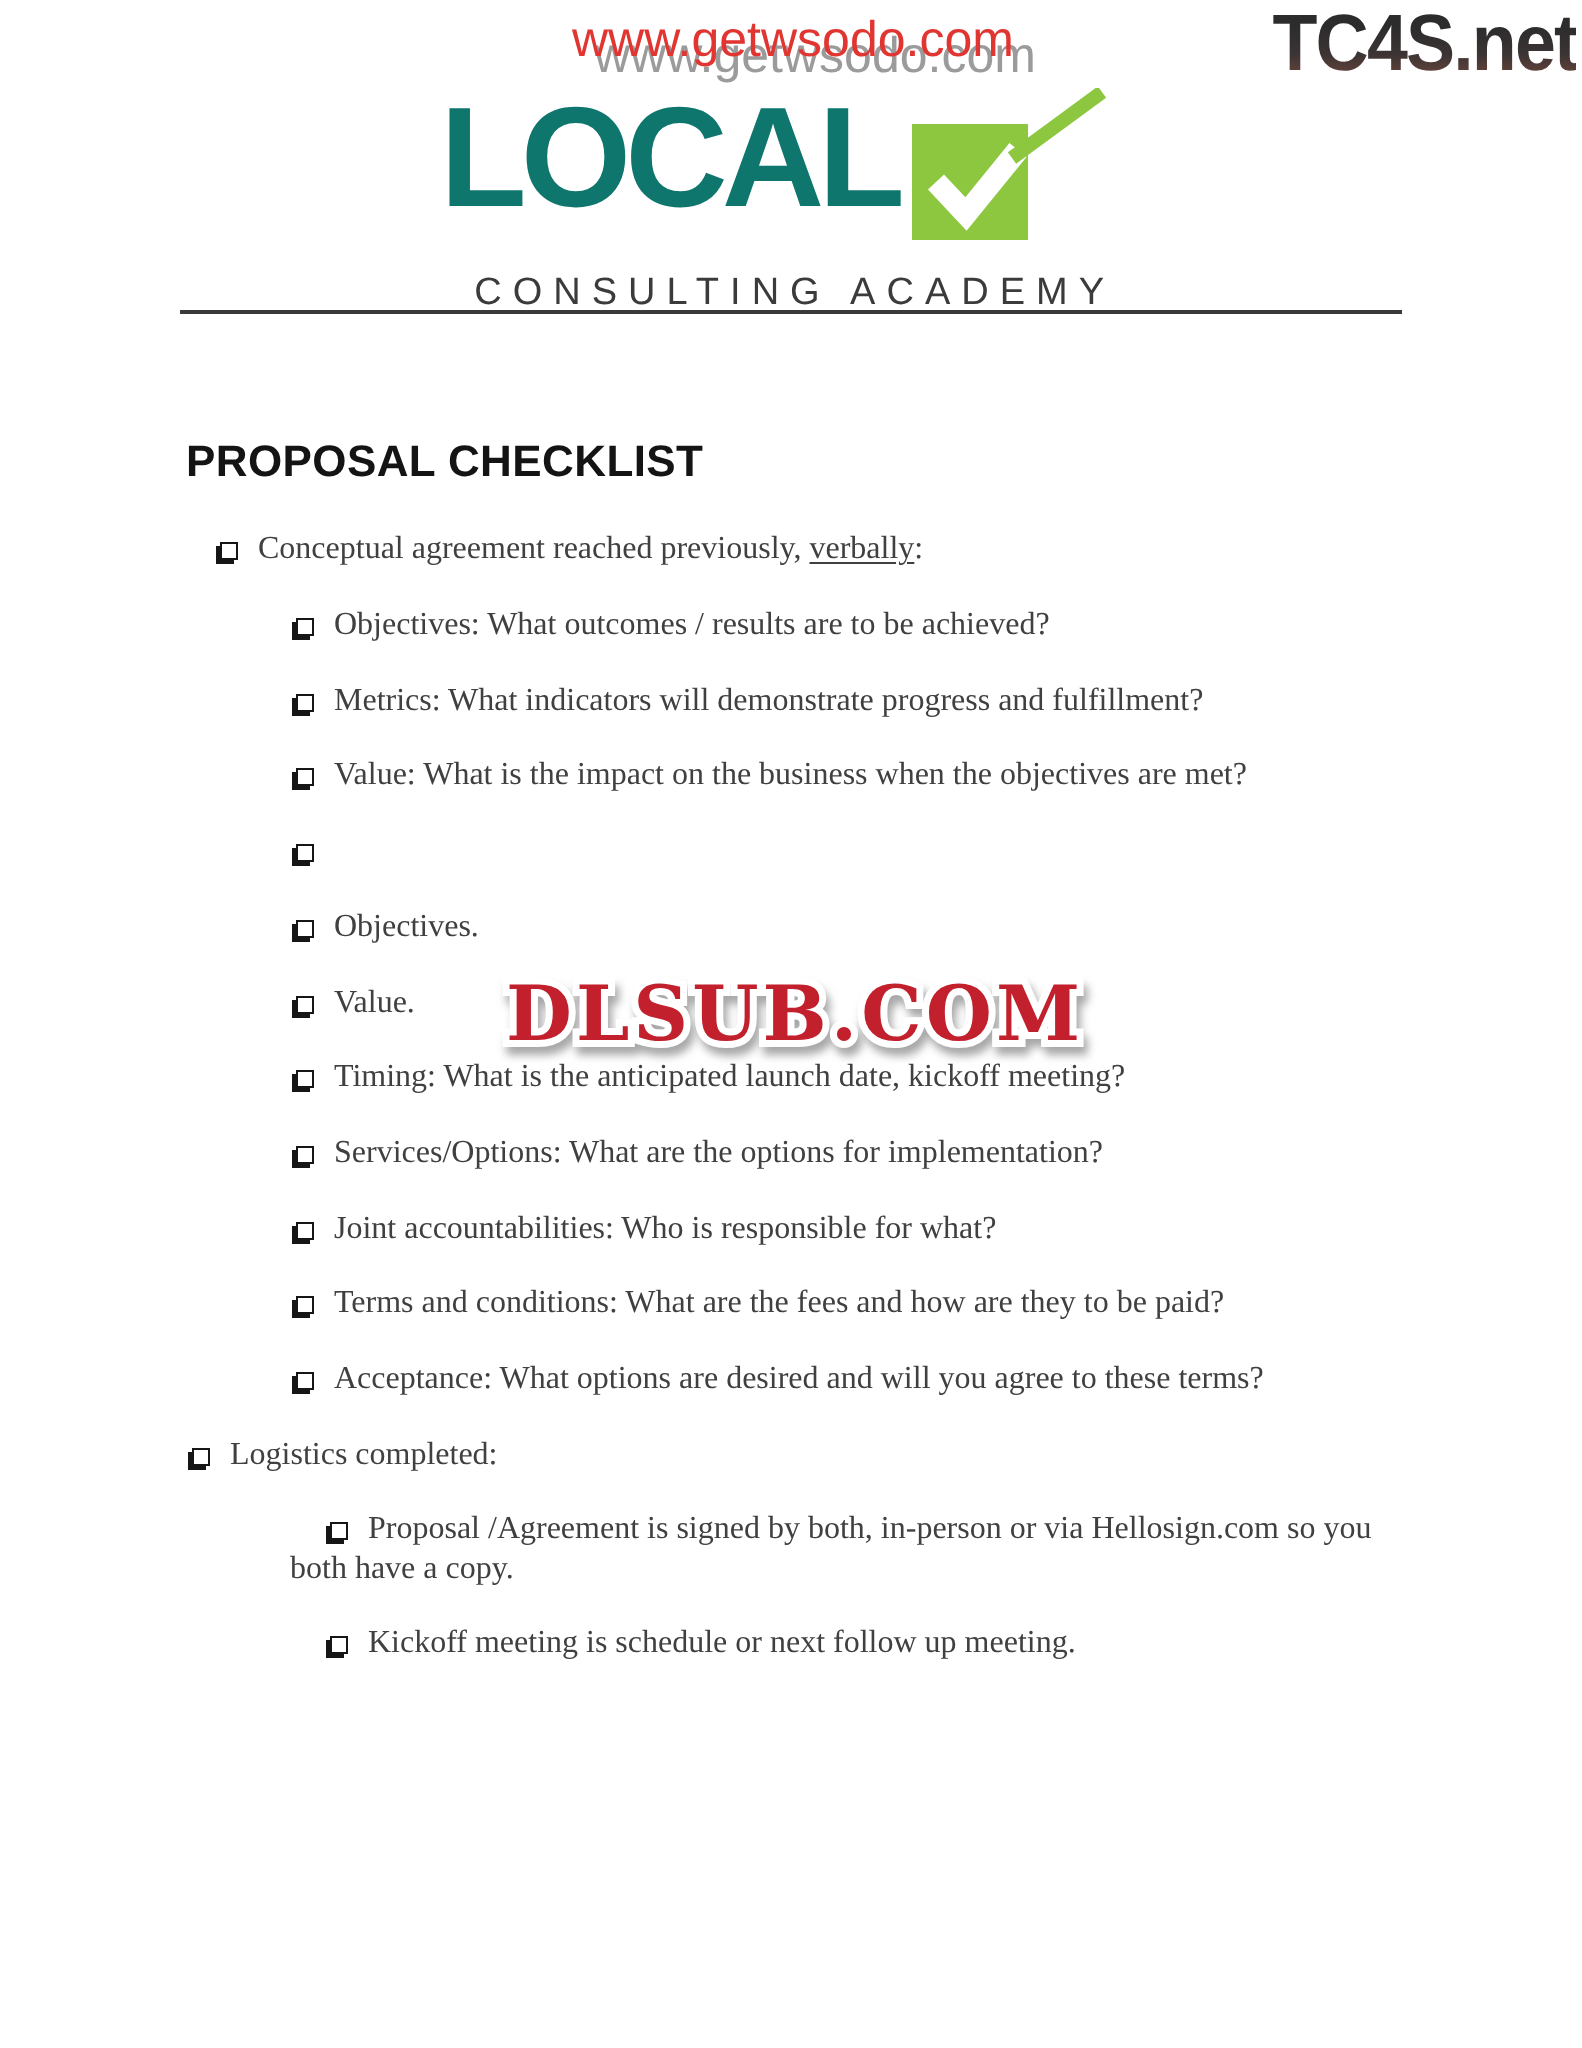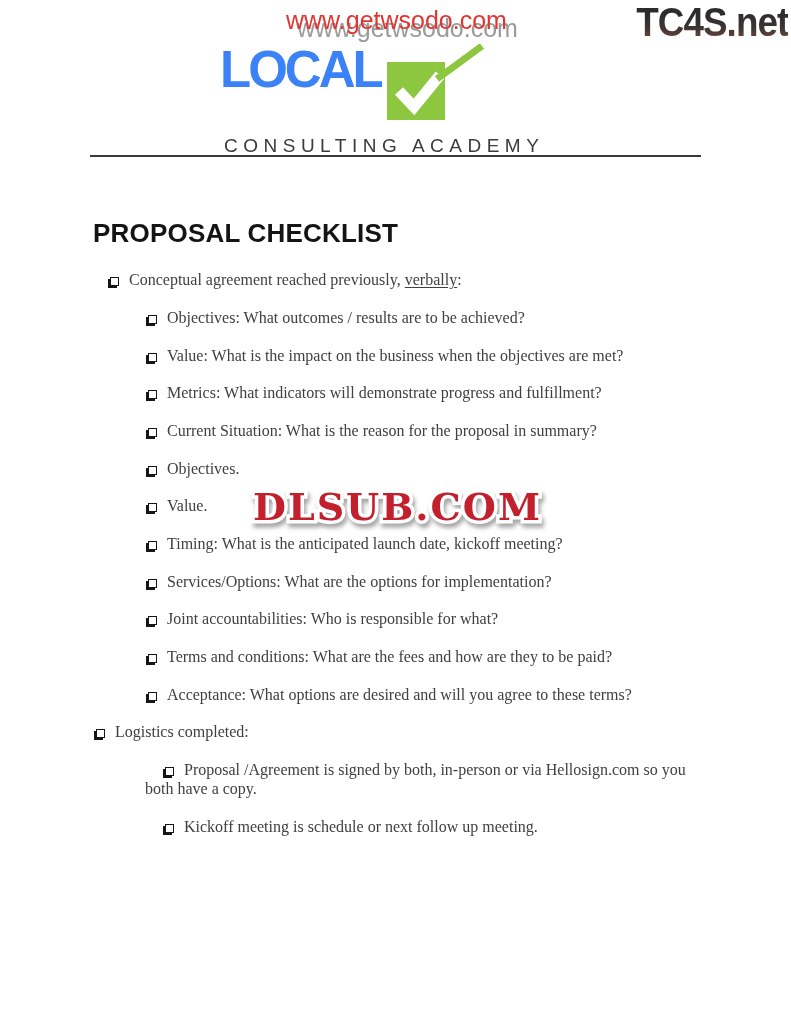--- a/index.html
+++ b/index.html
@@ -75,43 +75,43 @@
     position:relative;
     background:linear-gradient(180deg,#e07d78 20%,#d05a55 70%,#b14340 100%);
     -webkit-background-clip:text; background-clip:text; color:transparent;
   }
 
   
   .logo { position:absolute; left:220px; top:44px; }
   .logo-row { display:flex; align-items:flex-start; }
   .logo-word {
     font-family:"Liberation Sans", sans-serif;
-    font-weight:800; font-size:51px; line-height:1;
-    letter-spacing:-3px; color:#3b82f6;
+    font-weight:800; font-size:71px; line-height:1;
+    letter-spacing:-3px; color:#0f766e;
   }
   .logo-check { margin-left:4px; margin-top:0px; }
   .logo-tagline {
     margin-top:5px; margin-left:4px;
     font-family:"Liberation Sans", sans-serif;
     font-weight:400; font-size:19px;
     letter-spacing:5.5px; color:#3b3b3b;
     white-space:nowrap;
     text-align:right;
   }
   .rule {
     position:absolute; left:90px; top:155px;
     width:611px; height:0;
     border-top:2px solid #3a3a3a;
   }
 
   
   .content { position:absolute; left:93px; top:218px; right:38px; color:#262626; }
   .doc-title {
     font-family:"Liberation Sans", sans-serif;
-    font-weight:700; font-size:26px; line-height:1.2;
+    font-weight:700; font-size:22px; line-height:1.2;
     color:#141414; letter-spacing:.2px;
     margin-bottom:21px;
   }
   .item { font-size:16px; line-height:1.2; margin-bottom:18.5px; color:#404040; }
   .lvl1.g1-head { margin-left:14px; }
   .lvl2 { margin-left:52px; }
   .g3sub { margin-left:52px; text-indent:17px; max-width:570px; }
   .cbx {
     display:inline-block; width:9px; height:9px;
     border:1.5px solid #161616;
@@ -154,28 +154,28 @@
   <div class="content">
     <div class="doc-title">PROPOSAL CHECKLIST</div>
 
     <div class="item lvl1 g1-head">
       <span class="cbx"></span><span><span>Conceptual agreement reached previously, </span><span class="u">verbally</span><span>:</span></span>
     </div>
     <div class="item lvl2">
       <span class="cbx"></span><span>Objectives: What outcomes / results are to be achieved?</span>
     </div>
     <div class="item lvl2">
+      <span class="cbx"></span><span>Metrics: What indicators will demonstrate progress and fulfillment?</span>
+    </div>
+    <div class="item lvl2">
       <span class="cbx"></span><span>Value: What is the impact on the business when the objectives are met?</span>
     </div>
-    <div class="item lvl2">
-      <span class="cbx"></span><span>Metrics: What indicators will demonstrate progress and fulfillment?</span>
-    </div>
-
-    <div class="item lvl2">
-      <span class="cbx"></span><span>Current Situation: What is the reason for the proposal in summary?</span>
+
+    <div class="item lvl2">
+      <span class="cbx"></span>
     </div>
     <div class="item lvl2">
       <span class="cbx"></span><span>Objectives.</span>
     </div>
     <div class="item lvl2">
       <span class="cbx"></span><span>Value.</span>
     </div>
     <div class="item lvl2">
       <span class="cbx"></span><span>Timing: What is the anticipated launch date, kickoff meeting?</span>
     </div>

